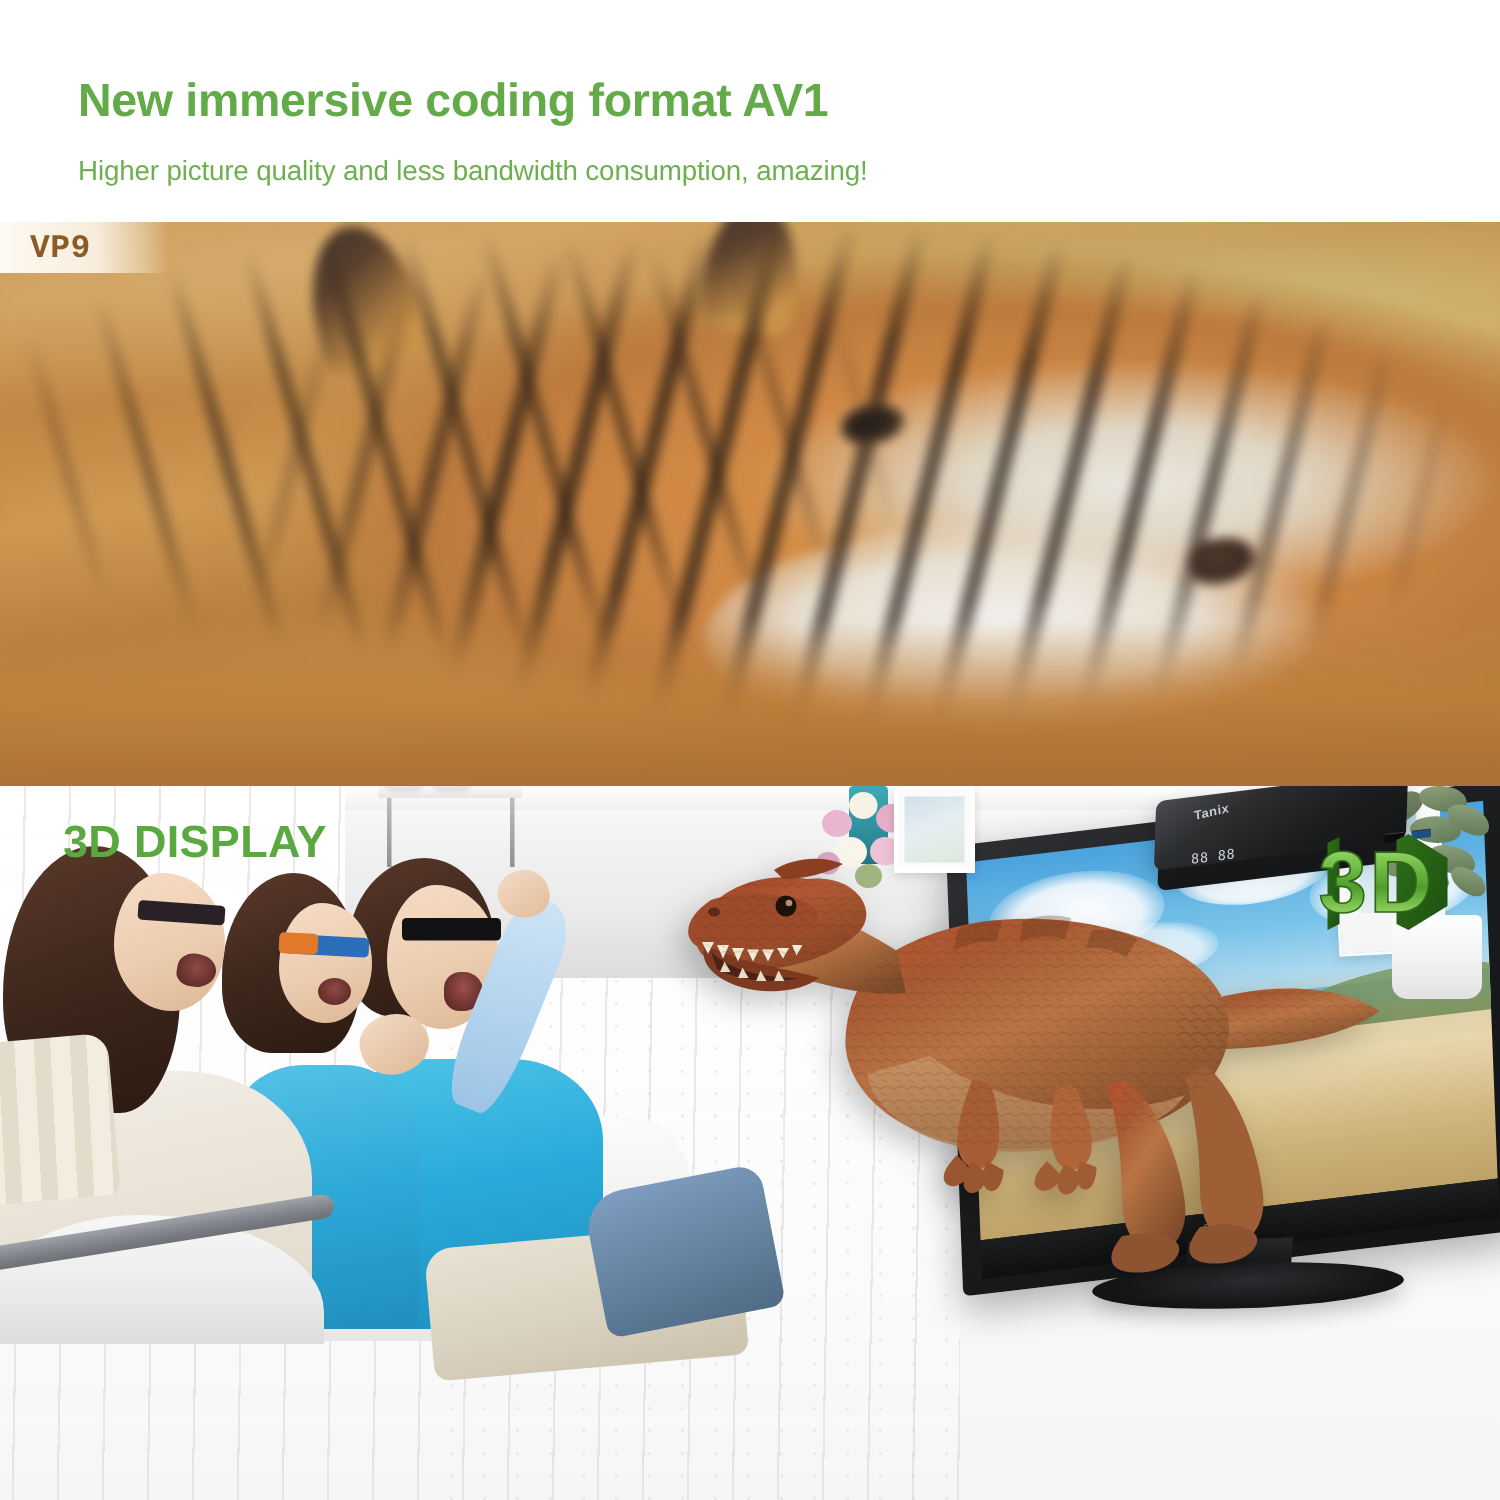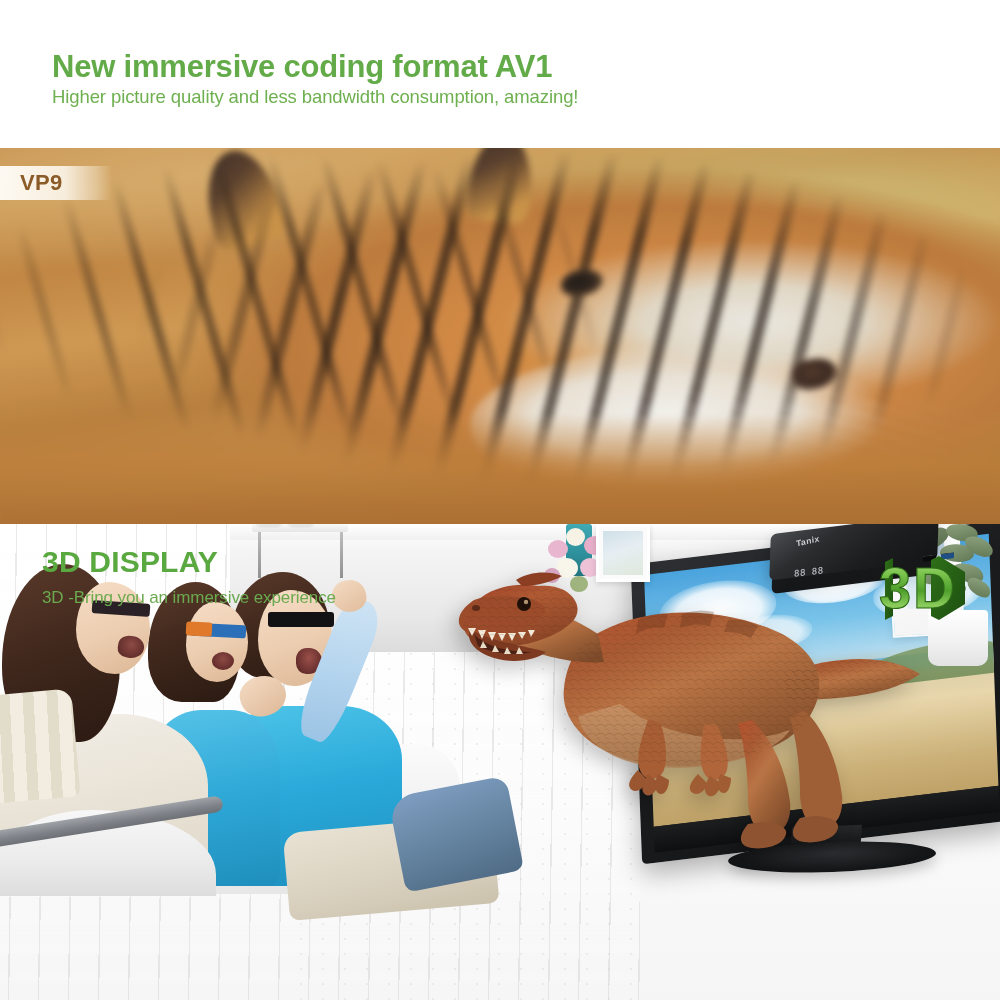--- a/index.html
+++ b/index.html
@@ -34,21 +34,21 @@
   .codec-title {
     font-size: 31px;
     font-weight: 700;
     color: #63ab48;
     letter-spacing: -0.2px;
     line-height: 1.1;
     white-space: nowrap;
   }
 
   .codec-sub {
-    margin-top: 2px;
+    margin-top: 19px;
     font-size: 18.5px;
     font-weight: 400;
     color: #6eb04f;
     letter-spacing: -0.1px;
     white-space: nowrap;
   }
 
   .codec-panels {
     position: absolute;
     top: 148px;
@@ -177,32 +177,33 @@
   .q-mid   .tiger-wrap { filter: blur(2.4px) saturate(.97) contrast(.96); }
   .q-high  .tiger-wrap { filter: blur(0.15px) saturate(1.12) contrast(1.1); }
   .q-high  .stripes { opacity: .95; }
   .q-high  .whiskers { opacity: .95; }
 
   .tiger-wrap { position: absolute; inset: -6px; }
 
   
   .codec-label {
     position: absolute;
-    left: 0; top: 18px;
+    left: 0; top: 0;
     min-width: 112px;
     height: 34px;
     display: flex;
     align-items: center;
     padding: 0 26px 0 20px;
     background: linear-gradient(90deg,
       rgba(255,253,248,.96) 0%,
       rgba(250,243,230,.92) 58%,
       rgba(246,236,216,.42) 86%,
       rgba(246,236,216,0) 100%);
     z-index: 4;
+    font-family: Liberation Mono, monospace;
   }
   .codec-label span {
     font-size: 22px;
     font-weight: 700;
     color: #8b5b28;
     letter-spacing: .3px;
     white-space: nowrap;
   }
 
   
@@ -698,21 +699,20 @@
   </section>
 
   <section class="threed-section">
 
     <div class="room-wall"></div>
     <div class="curtain"></div>
     <div class="curtain-wave"></div>
 
     <div class="threed-header">
       <h2 class="threed-title">3D DISPLAY</h2>
-      <p class="threed-sub">3D -Bring you an immersive experience</p>
     </div>
 
     <div class="logo-3d">
       <svg viewBox="0 0 108 74" width="108" height="74" aria-hidden="true">
         <defs>
           <linearGradient id="g3dFace" x1="0" y1="0" x2="0" y2="1">
             <stop offset="0%" stop-color="#bfe79a"></stop>
             <stop offset="28%" stop-color="#7cc44e"></stop>
             <stop offset="55%" stop-color="#4f9e2c"></stop>
             <stop offset="78%" stop-color="#8ccd5c"></stop>

